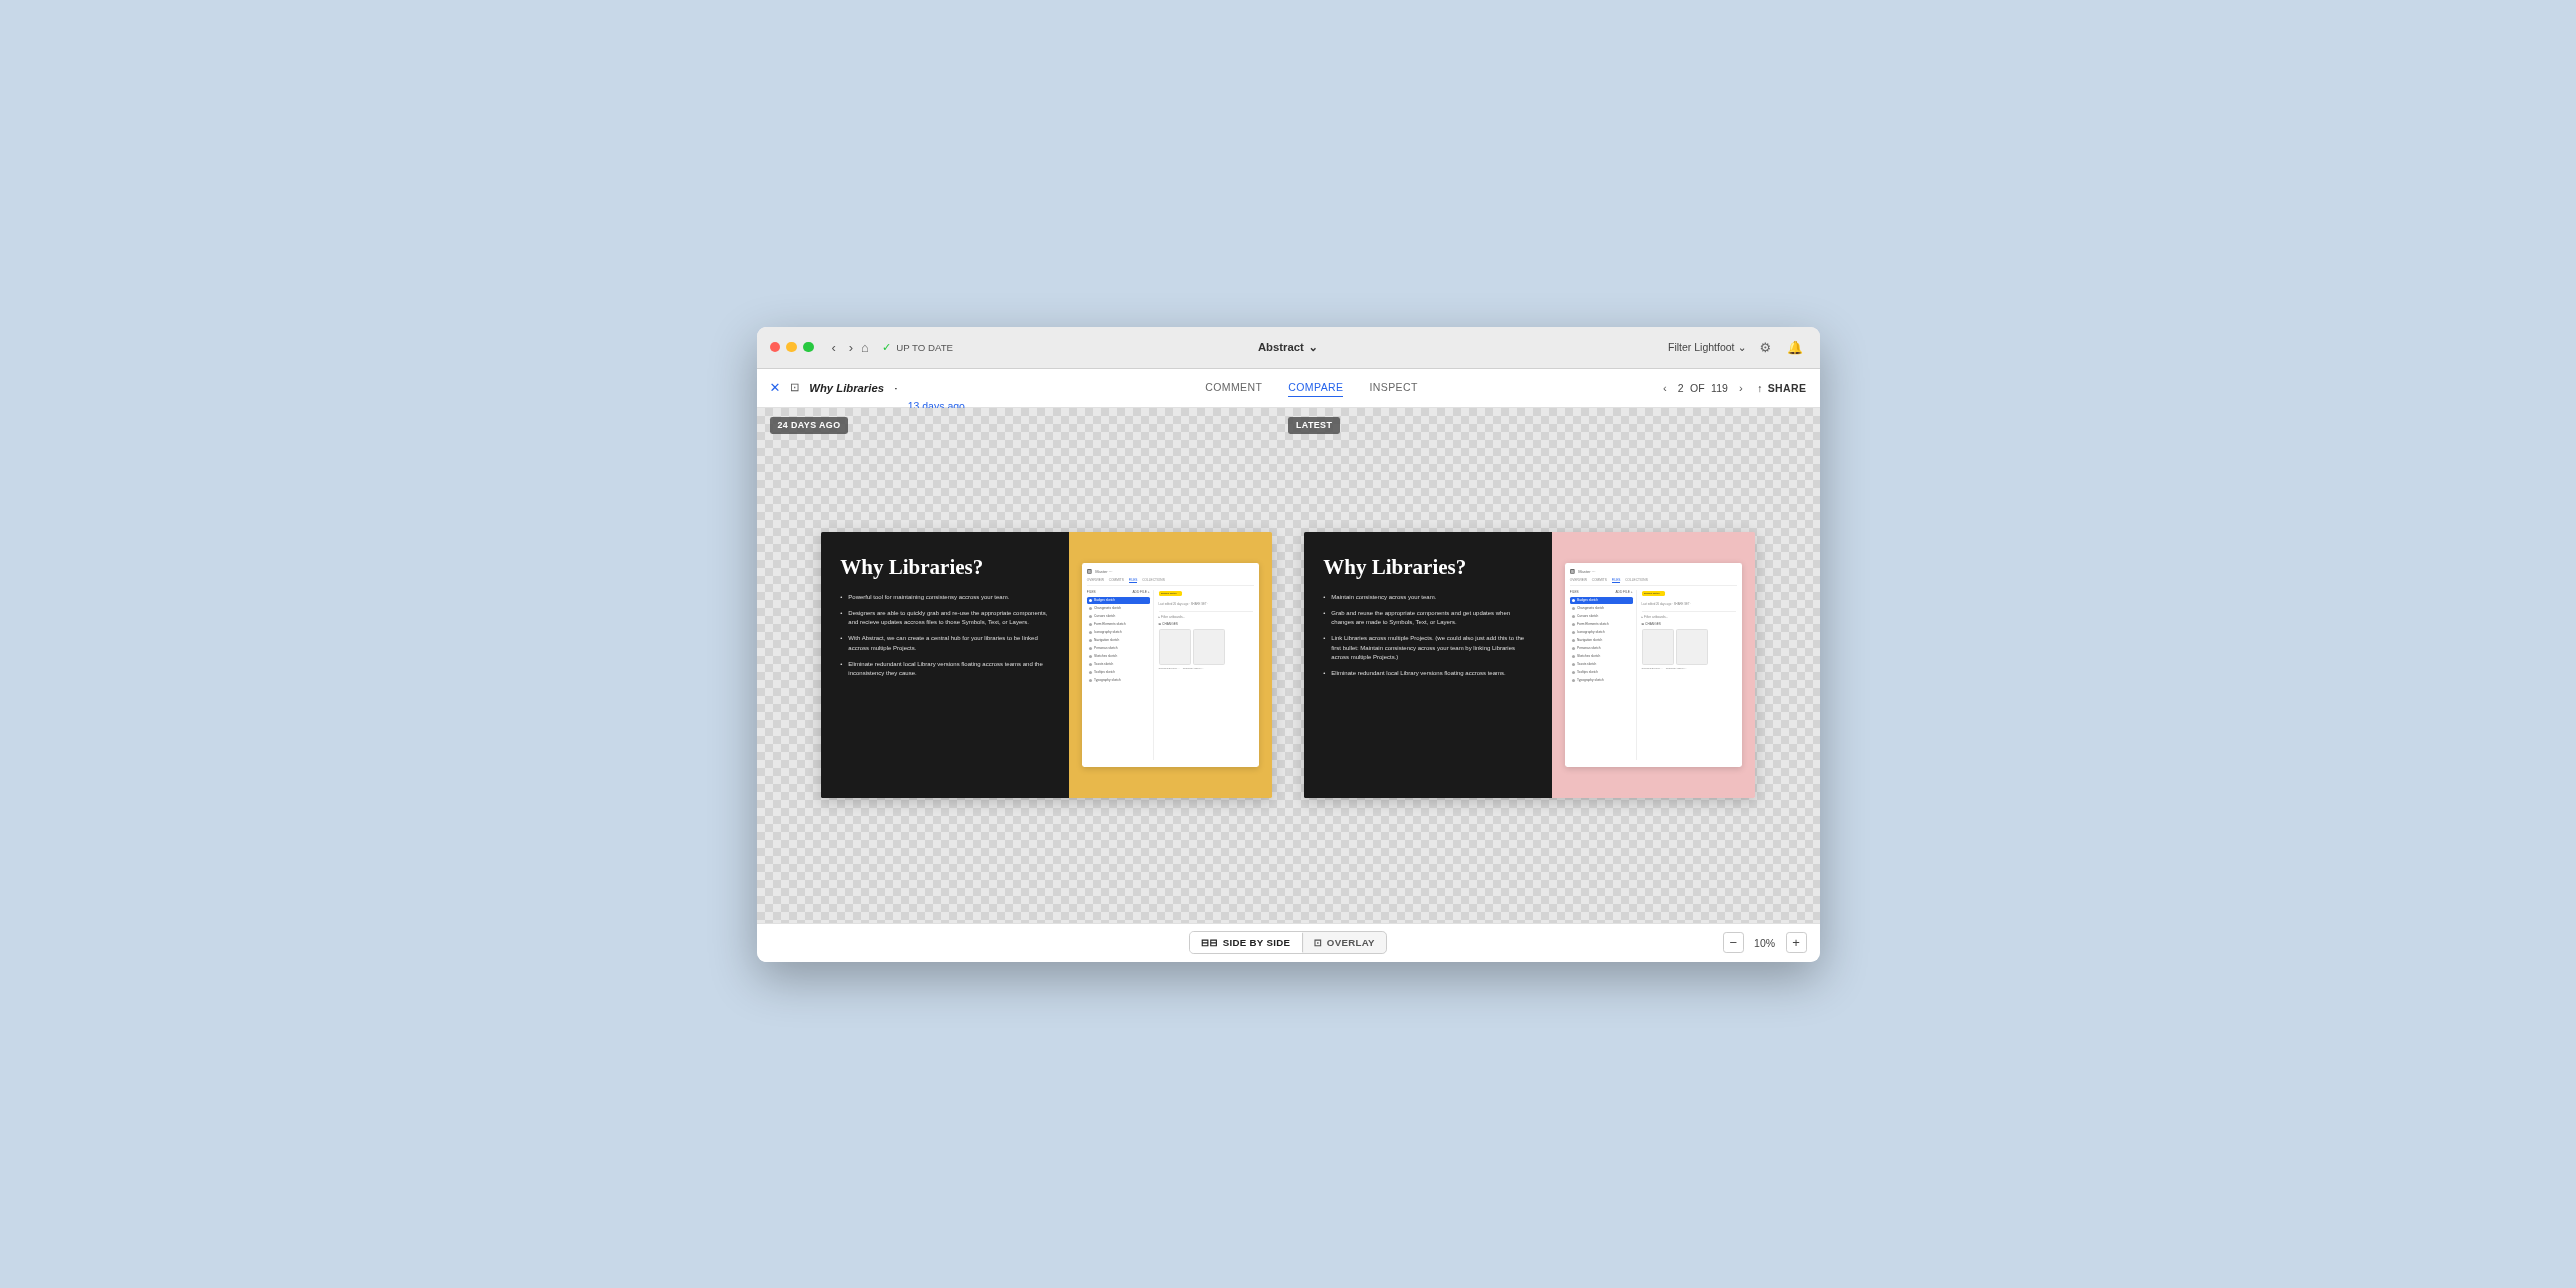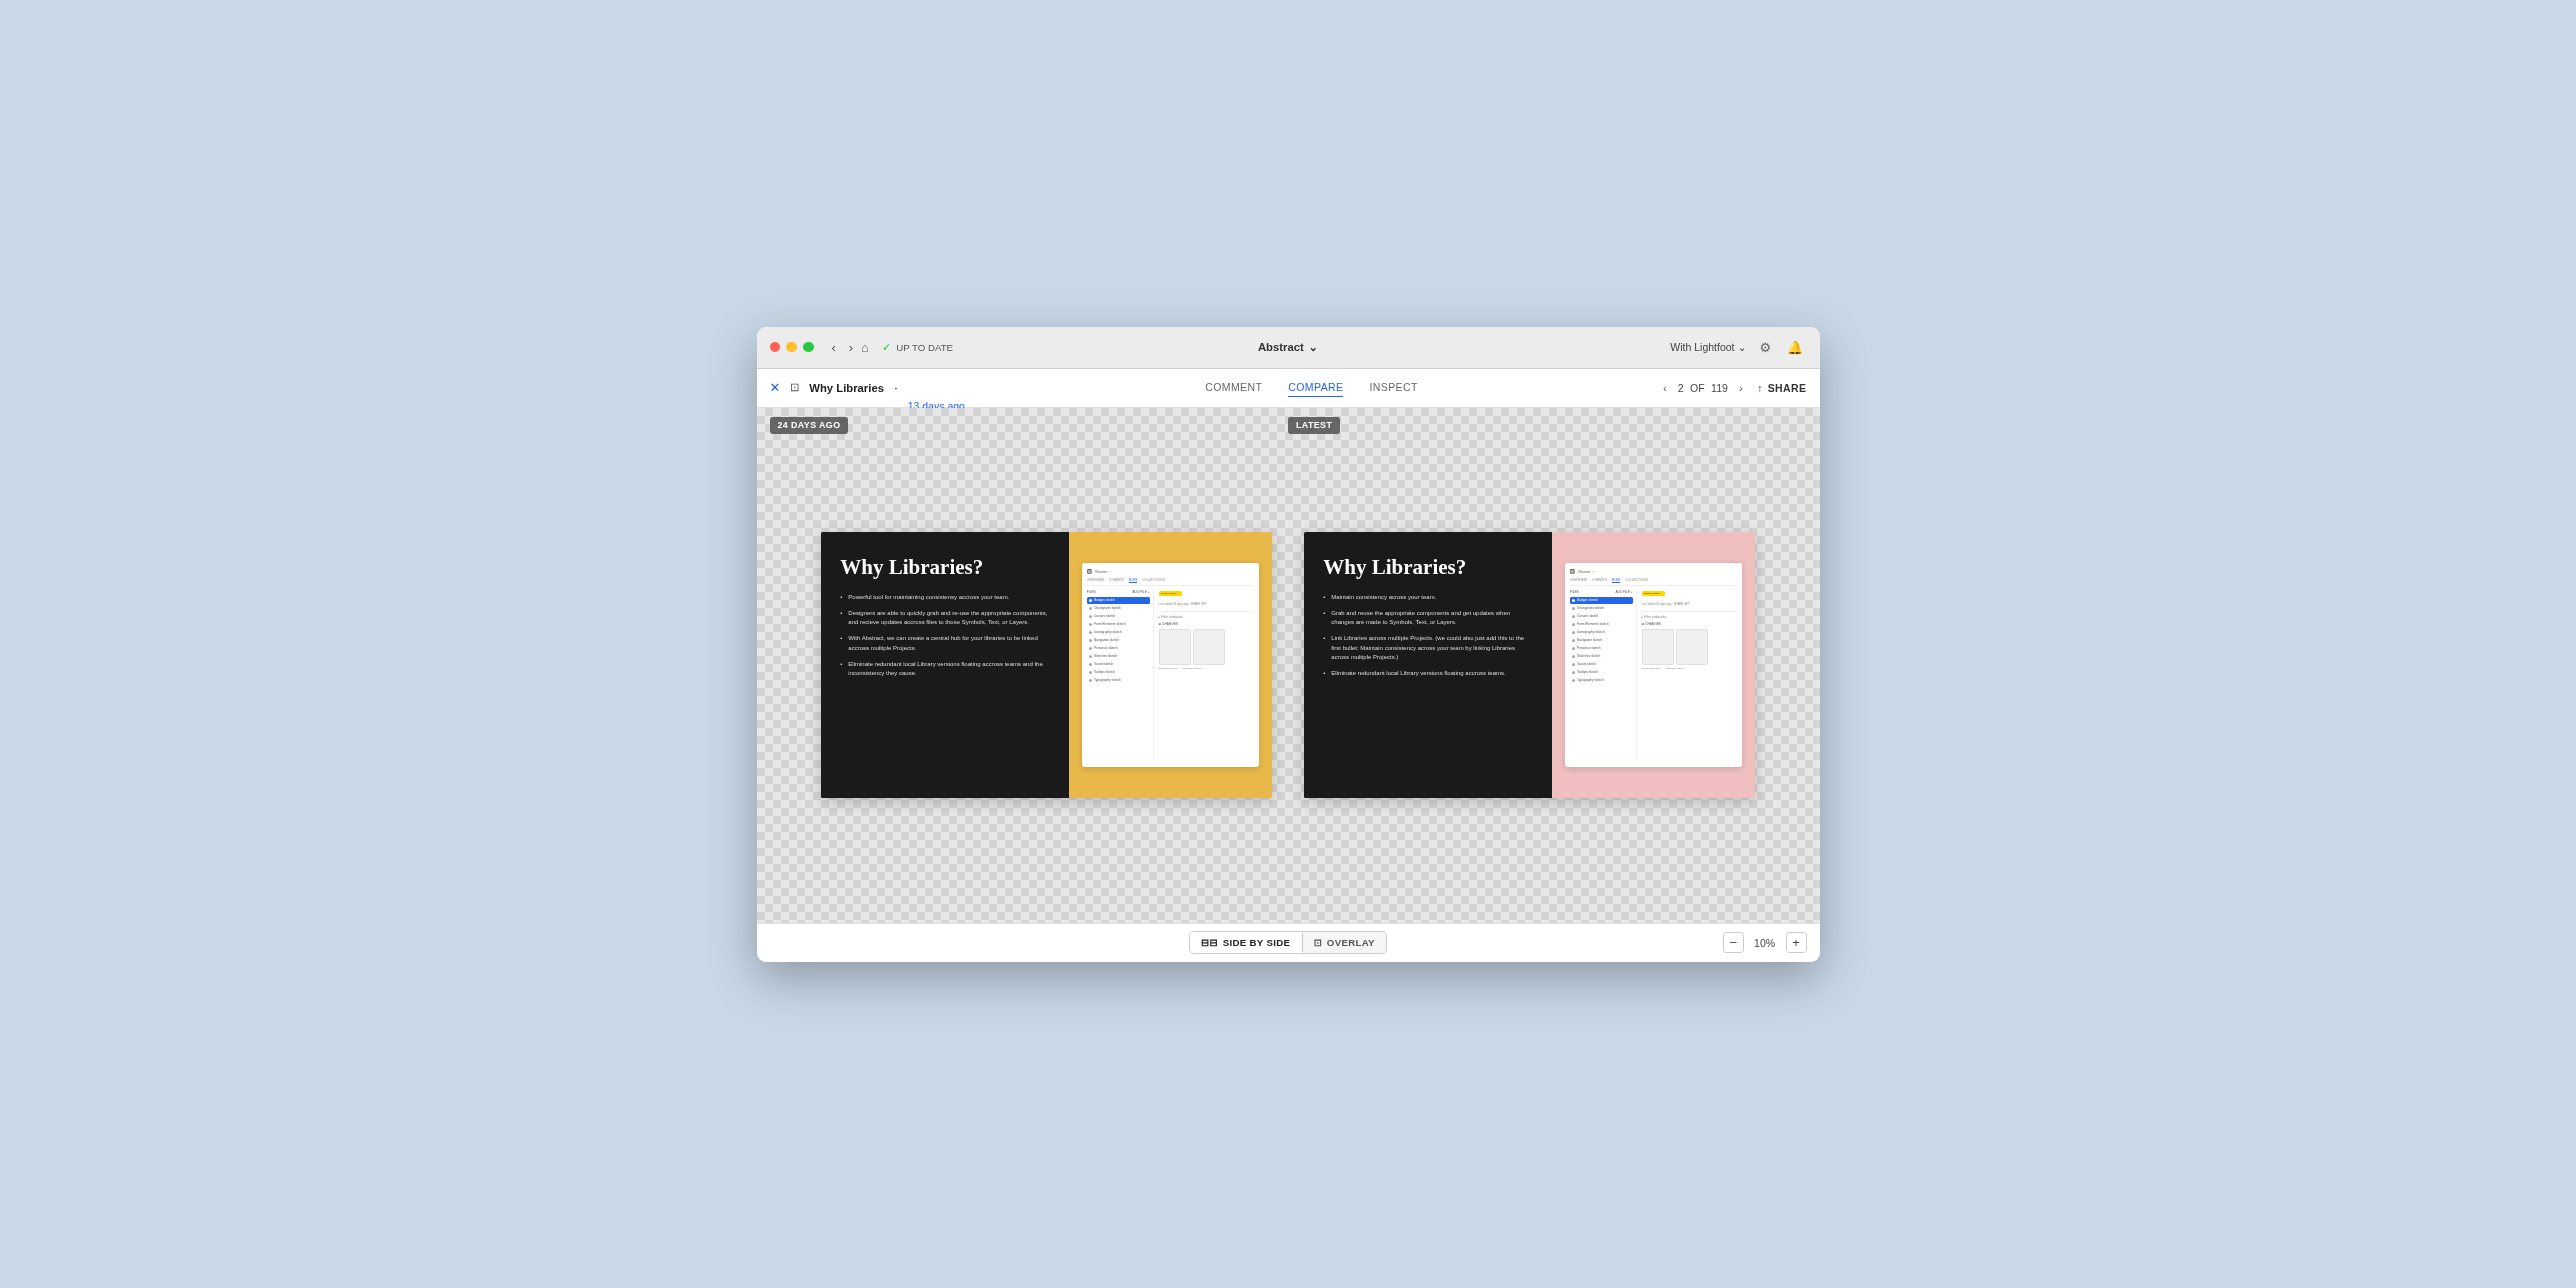--- a/index.html
+++ b/index.html
@@ -134,20 +134,21 @@
       font-size: 11.3px;
       color: #555;
       cursor: pointer;
       background: none;
       border: none;
     }
     .doc-name {
       font-size: 11.3px;
       font-weight: 600;
       color: #222;
+      font-style: italic;
     }
     .doc-time {
       font-size: 10.5px;
       color: #2563eb;
       text-decoration: underline;
       cursor: pointer;
       margin-top: 36px;
     }
     .toolbar-center {
       display: flex;
@@ -476,21 +477,21 @@
     <div class="status-badge">
       <span class="status-check">✓</span>
       <span>UP TO DATE</span>
     </div>
     <div class="title-center">
       <span>Abstract</span>
       <span>⌄</span>
     </div>
     <div class="title-right">
       <span class="user-name">
-        <span>With Lightfoot</span>
+        <span>Filter Lightfoot</span>
         <span>⌄</span>
       </span>
       <button class="icon-btn">⚙</button>
       <button class="icon-btn">🔔</button>
     </div>
   </div>
 
   <div class="toolbar">
     <div class="toolbar-left">
       <button class="close-x">✕</button>

